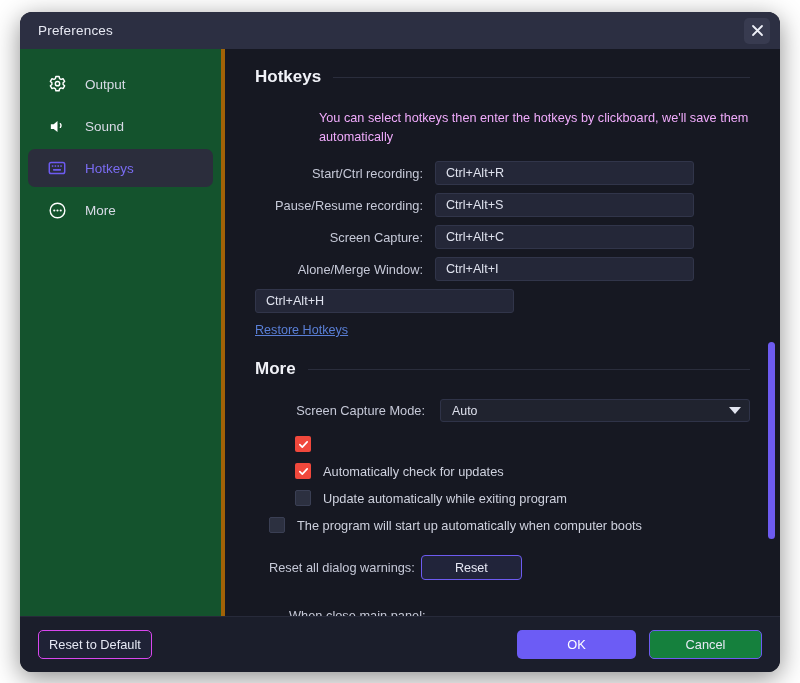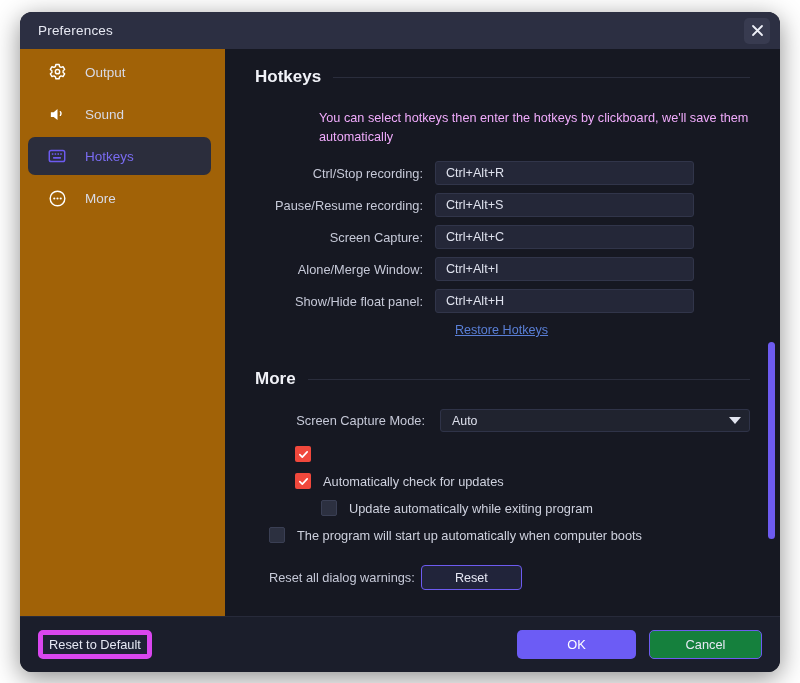--- a/index.html
+++ b/index.html
@@ -55,22 +55,23 @@
     flex: 1 1 auto;
     display: flex;
     min-height: 0;
     position: relative;
   }
 
   
   #sidebar {
     width: 205px;
     flex: 0 0 205px;
-    background: #a16207;
-    border-right: 6px solid #a16207;
+    background: #14532d;
+    border-right: 4px solid #a16207;
+    padding-top: 12px;
   }
   .side-item {
     height: 38px;
     margin: 4px 8px;
     border-radius: 7px;
     display: flex;
     align-items: center;
     padding-left: 18px;
     cursor: pointer;
     color: #d8dae6;
@@ -152,24 +153,24 @@
     font-size: 12.6px;
     display: flex;
     align-items: center;
     padding-left: 10px;
     cursor: text;
     max-width: 259px;
   }
 
   .restore-row {
     display: flex;
-    justify-content: center;
+    justify-content: flex-start;
     padding-right: 2px;
     margin-top: 10px;
-    margin-bottom: 32px;
+    margin-bottom: 22px;
   }
   #restore-link {
     color: #5a7fd6;
     font-size: 12.6px;
     text-decoration: underline;
     cursor: pointer;
   }
 
   
   .more-sec { margin-top: 4px; }
@@ -208,21 +209,21 @@
   }
 
   
   .cb-row {
     display: flex;
     align-items: center;
     margin-bottom: 11px;
     cursor: pointer;
   }
   .cb-row.lvl0 { margin-left: 40px; }
-  .cb-row.lvl1 { margin-left: 66px; }
+  .cb-row.lvl1 { margin-left: 40px; }
   .cb-row.lvl2 { margin-left: 14px; }
   .cb {
     width: 16px; height: 16px;
     border-radius: 2px;
     flex: 0 0 16px;
     margin-right: 12px;
     display: flex; align-items: center; justify-content: center;
   }
   .cb.on { background: #f0483c; }
   .cb.off { background: #2c3040; border: 1px solid #3a3f54; }
@@ -287,21 +288,21 @@
     height: 29px;
     border-radius: 5px;
     display: flex;
     align-items: center;
     justify-content: center;
     font-size: 12.8px;
     cursor: pointer;
   }
   #reset-default-btn {
     width: 114px;
-    border: 5px solid #d946ef;
+    border: 1px solid #d946ef;
     background: #1f2236;
     color: #e6e8f4;
   }
   #footer .spacer { flex: 1 1 auto; }
   #ok-btn {
     width: 119px;
     background: #6c5cf5;
     color: #ffffff;
     margin-right: 13px;
   }
@@ -384,37 +385,36 @@
       <div id="content">
 
         <div class="section-head">
           <div class="label">Hotkeys</div>
           <div class="rule"></div>
         </div>
 
         <div class="intro">You can select hotkeys then enter the hotkeys by clickboard, we'll save them automatically</div>
 
         <div class="hk-row">
-          <div class="hk-label">Ctrl/Stop recording:</div>
+          <div class="hk-label">Start/Ctrl recording:</div>
           <div class="hk-input">Ctrl+Alt+R</div>
         </div>
         <div class="hk-row">
           <div class="hk-label">Pause/Resume recording:</div>
           <div class="hk-input">Ctrl+Alt+S</div>
         </div>
         <div class="hk-row">
           <div class="hk-label">Screen Capture:</div>
           <div class="hk-input">Ctrl+Alt+C</div>
         </div>
         <div class="hk-row">
           <div class="hk-label">Alone/Merge Window:</div>
           <div class="hk-input">Ctrl+Alt+I</div>
         </div>
         <div class="hk-row">
-          <div class="hk-label">Show/Hide float panel:</div>
           <div class="hk-input">Ctrl+Alt+H</div>
         </div>
 
         <div class="restore-row">
           <span id="restore-link">Restore Hotkeys</span>
         </div>
 
         <div class="section-head more-sec">
           <div class="label">More</div>
           <div class="rule"></div>

